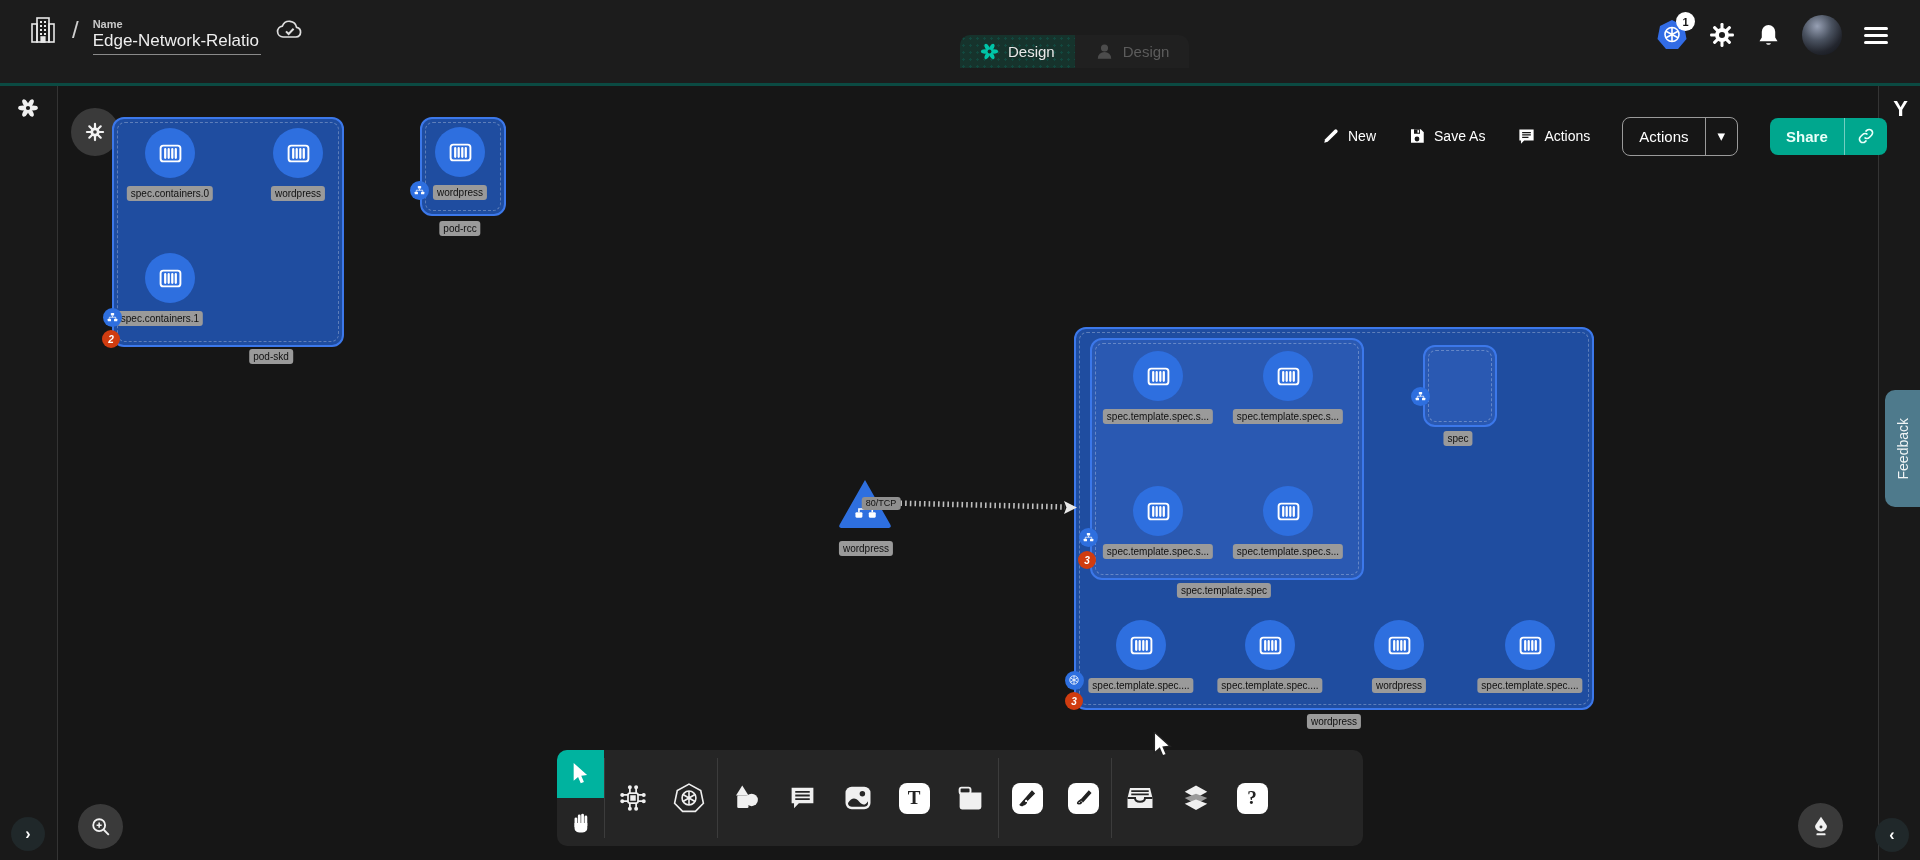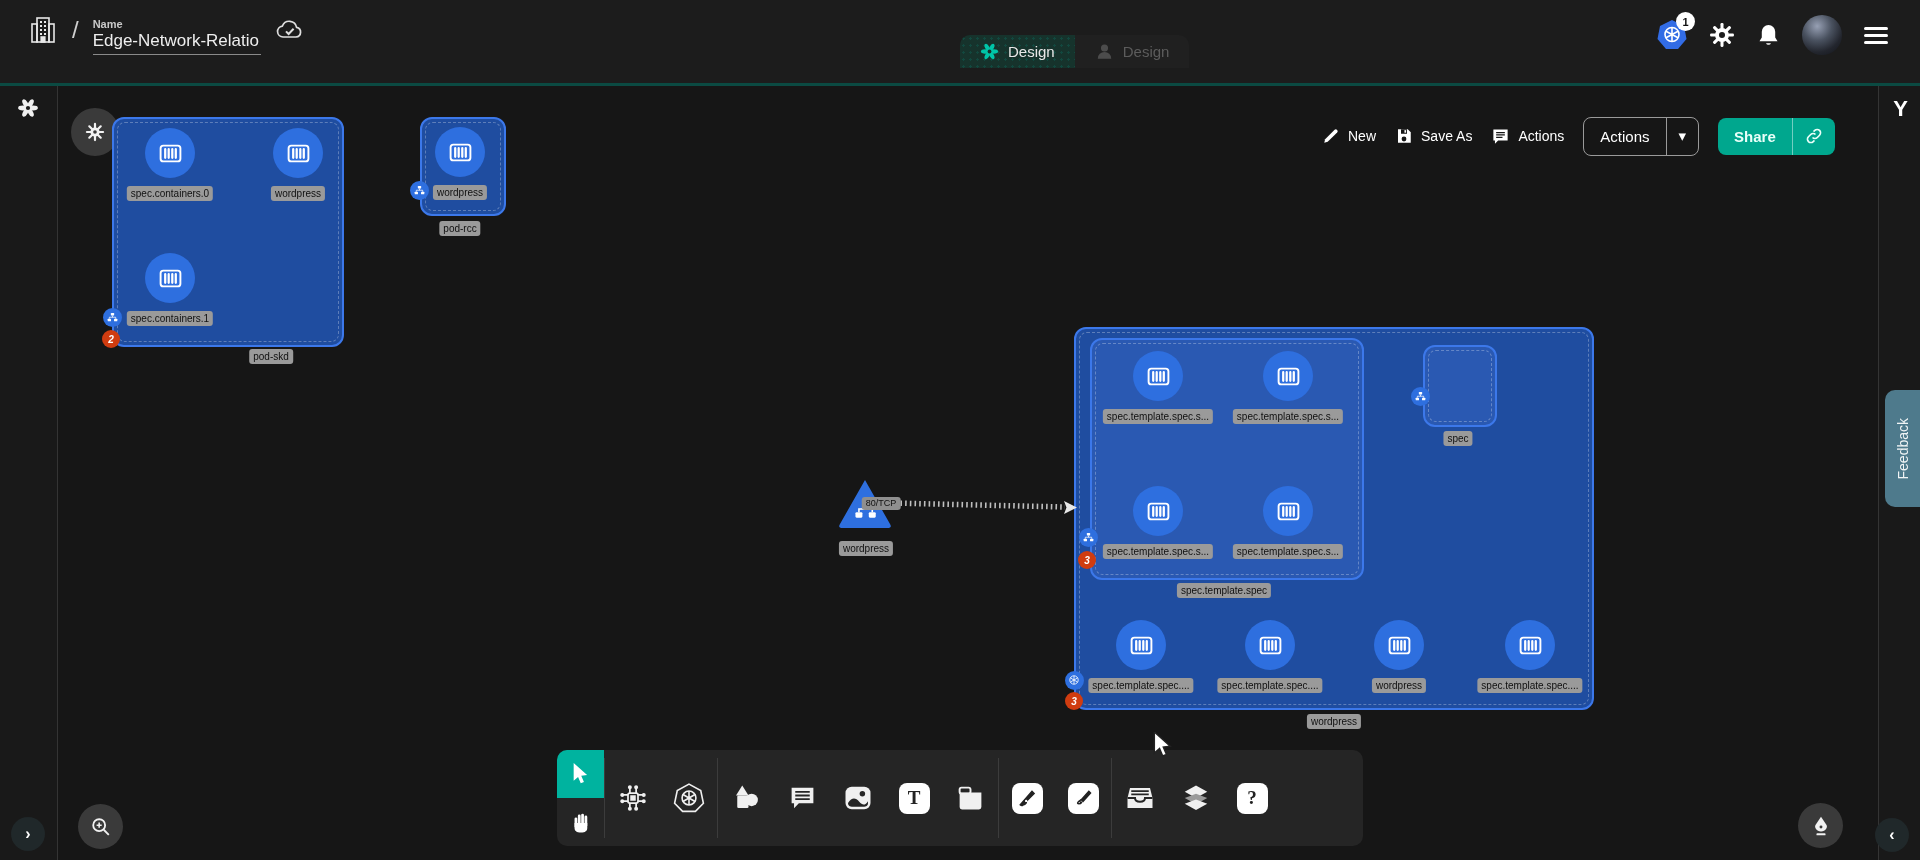--- a/index.html
+++ b/index.html
@@ -33,21 +33,21 @@
     background-image:radial-gradient(rgba(0,179,159,.16) 1px,transparent 1.4px);background-size:7px 7px;}
   .tab.disabled{color:#5c5c5c;}
   
   #main-top-line{position:absolute;left:0;top:83px;width:1920px;height:3px;background:#0b4a42;}
   #rail-left{position:absolute;left:0;top:86px;bottom:0;width:57px;background:#191919;border-right:1px solid #343434;}
   #rail-right{position:absolute;right:0;top:86px;bottom:0;width:41px;background:#191919;border-left:1px solid #343434;}
   .rail-circle{position:absolute;width:34px;height:34px;border-radius:50%;background:#20282a;
     display:flex;align-items:center;justify-content:center;color:#fff;font-size:16px;font-weight:bold;}
   .float-circle{position:absolute;border-radius:50%;background:#3a3a3a;display:flex;align-items:center;justify-content:center;}
   
-  #canvas-actions{position:absolute;left:1322px;top:117px;height:38px;display:flex;align-items:center;gap:19px;}
+  #canvas-actions{position:absolute;left:1322px;top:117px;height:38px;display:flex;align-items:center;gap:32px;}
   .ca-btn{display:flex;align-items:center;gap:8px;font-size:14px;color:#fff;}
   .split-btn{display:flex;align-items:stretch;height:37px;border:1px solid #9a9a9a;border-radius:8px;overflow:hidden;}
   .split-btn .cell{display:flex;align-items:center;padding:0 16px;font-size:15px;}
   .split-btn .cell + .cell{border-left:1px solid #9a9a9a;padding:0 12px;}
   .split-btn.share{border:none;background:#00a78e;}
   .split-btn.share .cell{color:#e9fff9;font-weight:bold;font-size:15px;}
   .split-btn.share .cell + .cell{border-left:1px solid rgba(255,255,255,.45);}
   
   #diagram{position:absolute;inset:0;}
   .grp{position:absolute;border:2px solid #3c78ea;border-radius:12px;background:#1f4da0;}
@@ -289,21 +289,21 @@
           <path d="M7.3 8.2v7.6M10.4 8.2v7.6M13.6 8.2v7.6M16.7 8.2v7.6" stroke="#fff" stroke-width="2" stroke-linecap="round"></path>
         </svg>
       </div>
       <span class="dlabel" style="left:298px;top:186px;">wordpress</span>
       <div class="node" style="left:145px;top:253px;">
         <svg viewBox="0 0 24 24" width="27" height="27">
           <rect x="3.2" y="5" width="17.6" height="14" rx="2.4" fill="none" stroke="#fff" stroke-width="1.7"></rect>
           <path d="M7.3 8.2v7.6M10.4 8.2v7.6M13.6 8.2v7.6M16.7 8.2v7.6" stroke="#fff" stroke-width="2" stroke-linecap="round"></path>
         </svg>
       </div>
-      <span class="dlabel" style="left:170px;top:311px;">spec.containers.1</span>
+      <span class="dlabel" style="left:160px;top:311px;">spec.containers.1</span>
       <div class="node" style="left:435px;top:127px;">
         <svg viewBox="0 0 24 24" width="27" height="27">
           <rect x="3.2" y="5" width="17.6" height="14" rx="2.4" fill="none" stroke="#fff" stroke-width="1.7"></rect>
           <path d="M7.3 8.2v7.6M10.4 8.2v7.6M13.6 8.2v7.6M16.7 8.2v7.6" stroke="#fff" stroke-width="2" stroke-linecap="round"></path>
         </svg>
       </div>
       <span class="dlabel" style="left:460px;top:185px;">wordpress</span>
       <div class="node" style="left:1133px;top:351px;">
         <svg viewBox="0 0 24 24" width="27" height="27">
           <rect x="3.2" y="5" width="17.6" height="14" rx="2.4" fill="none" stroke="#fff" stroke-width="1.7"></rect>

